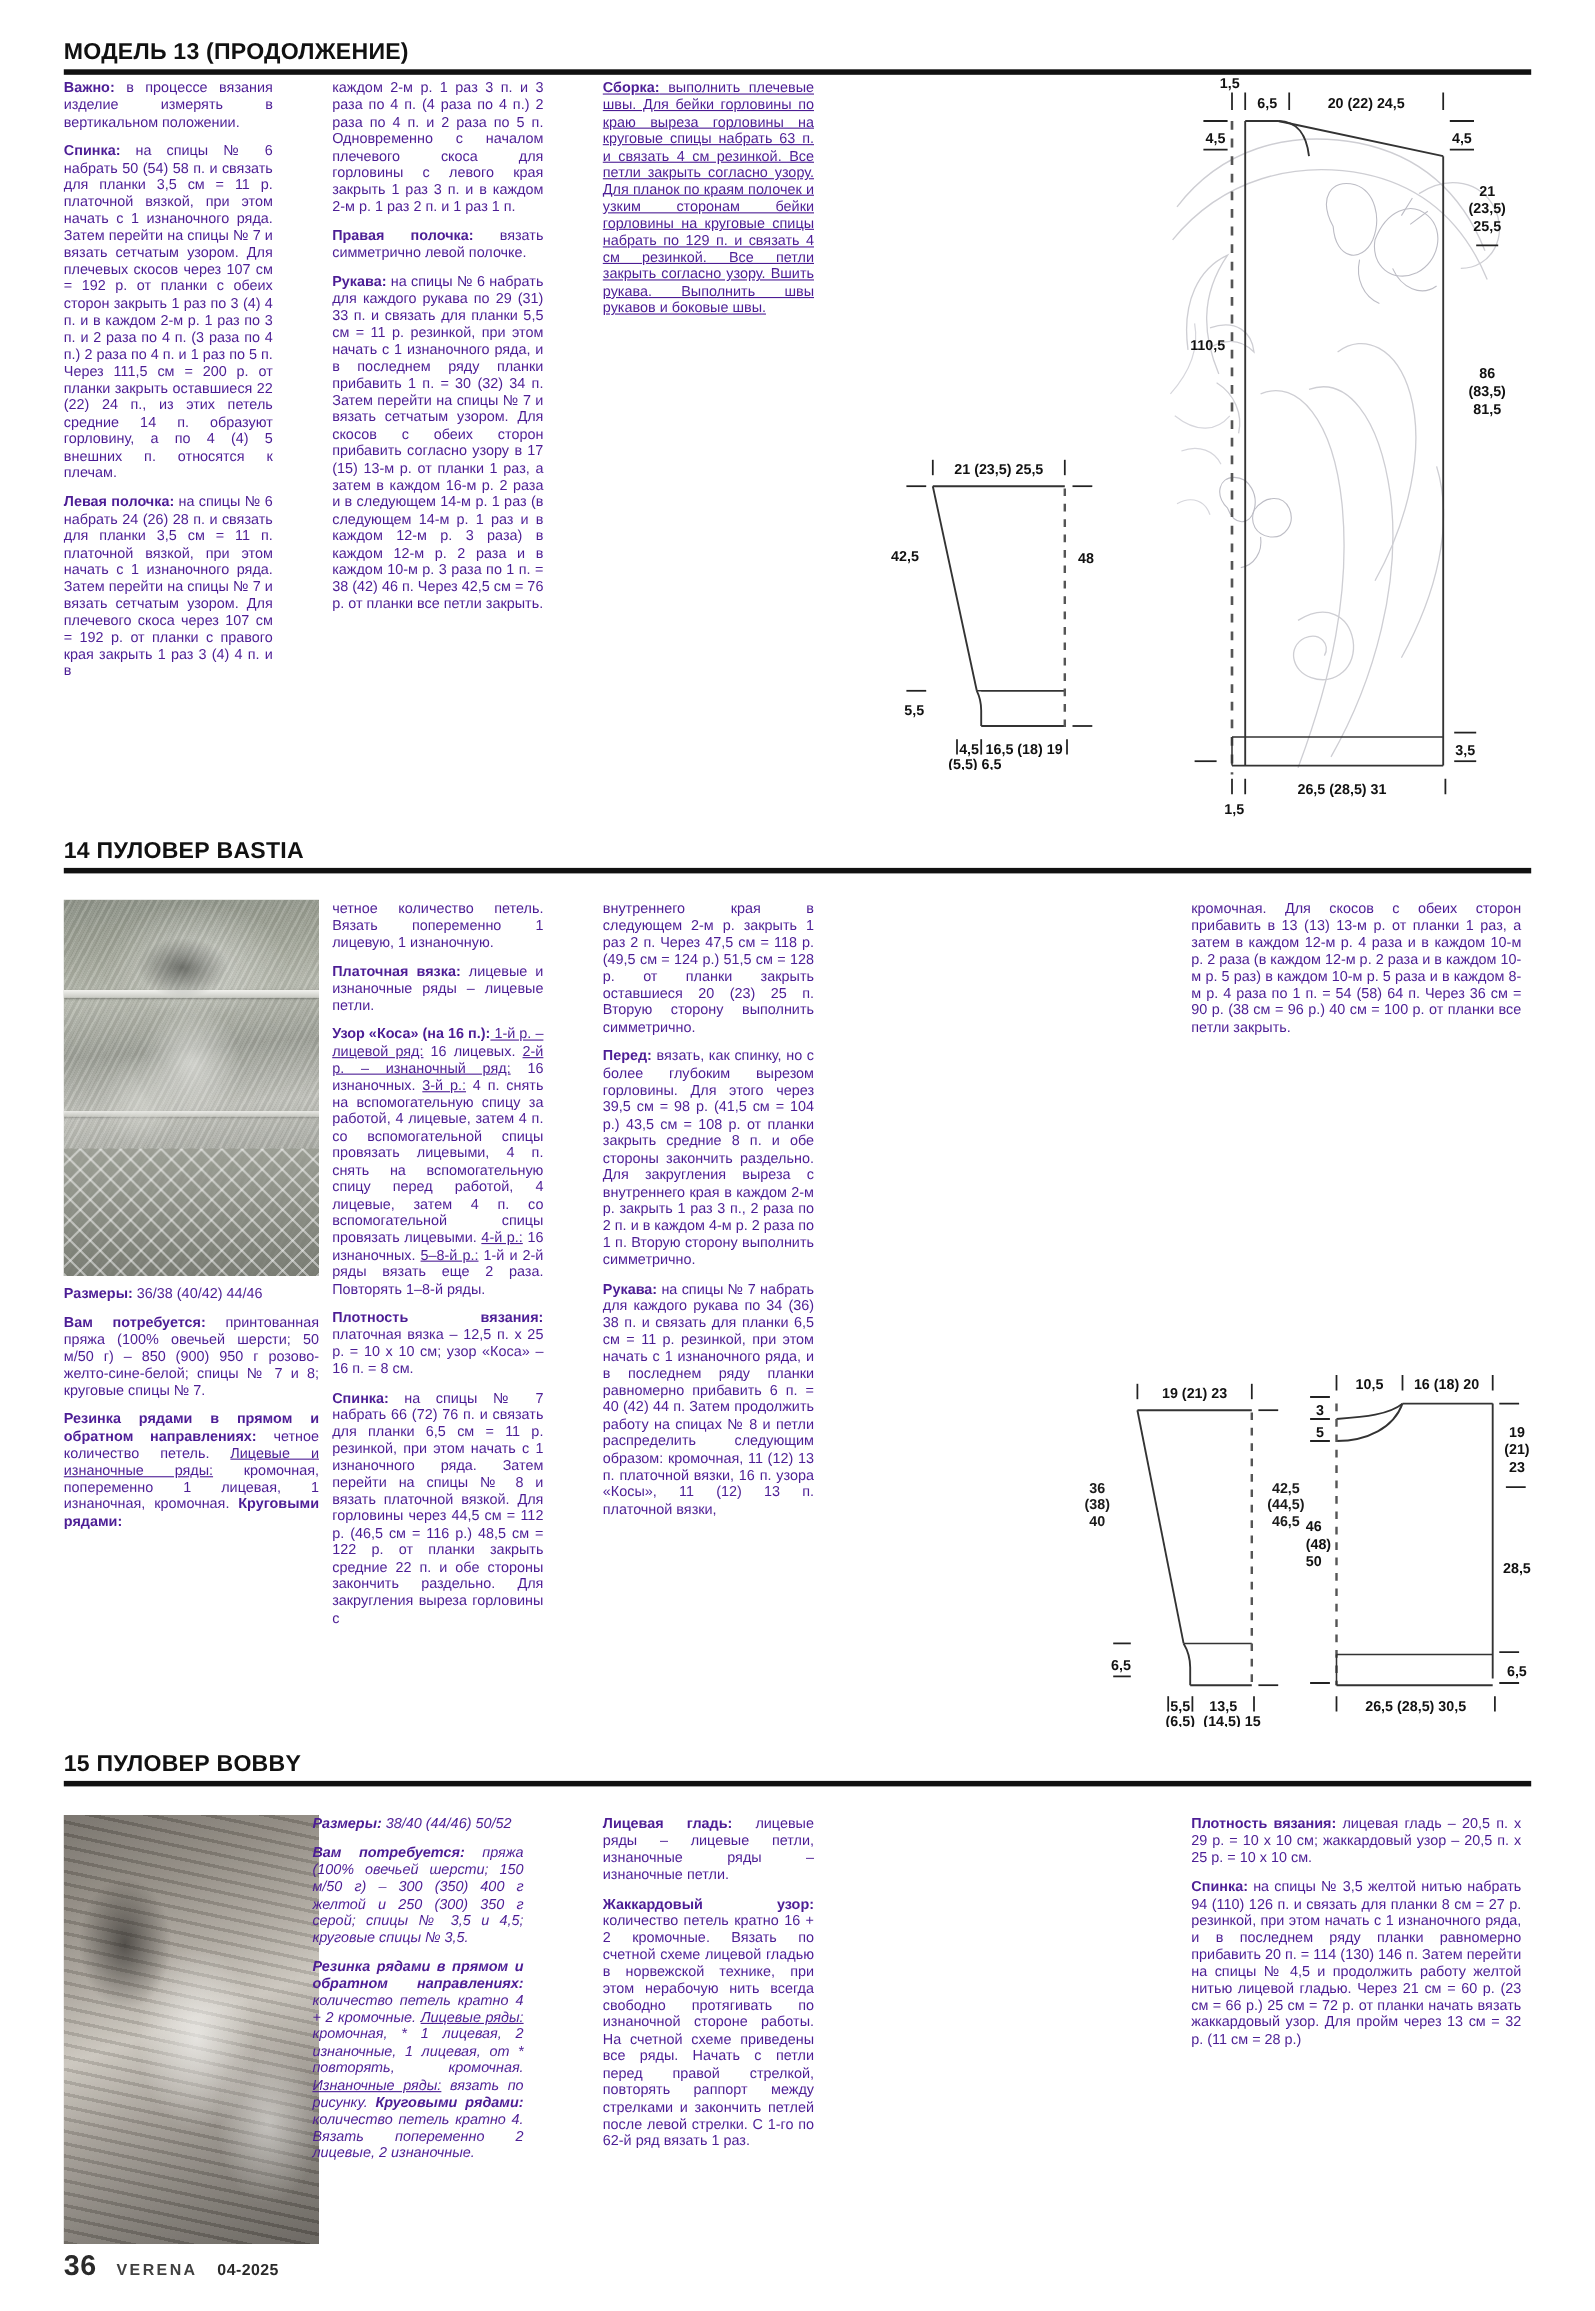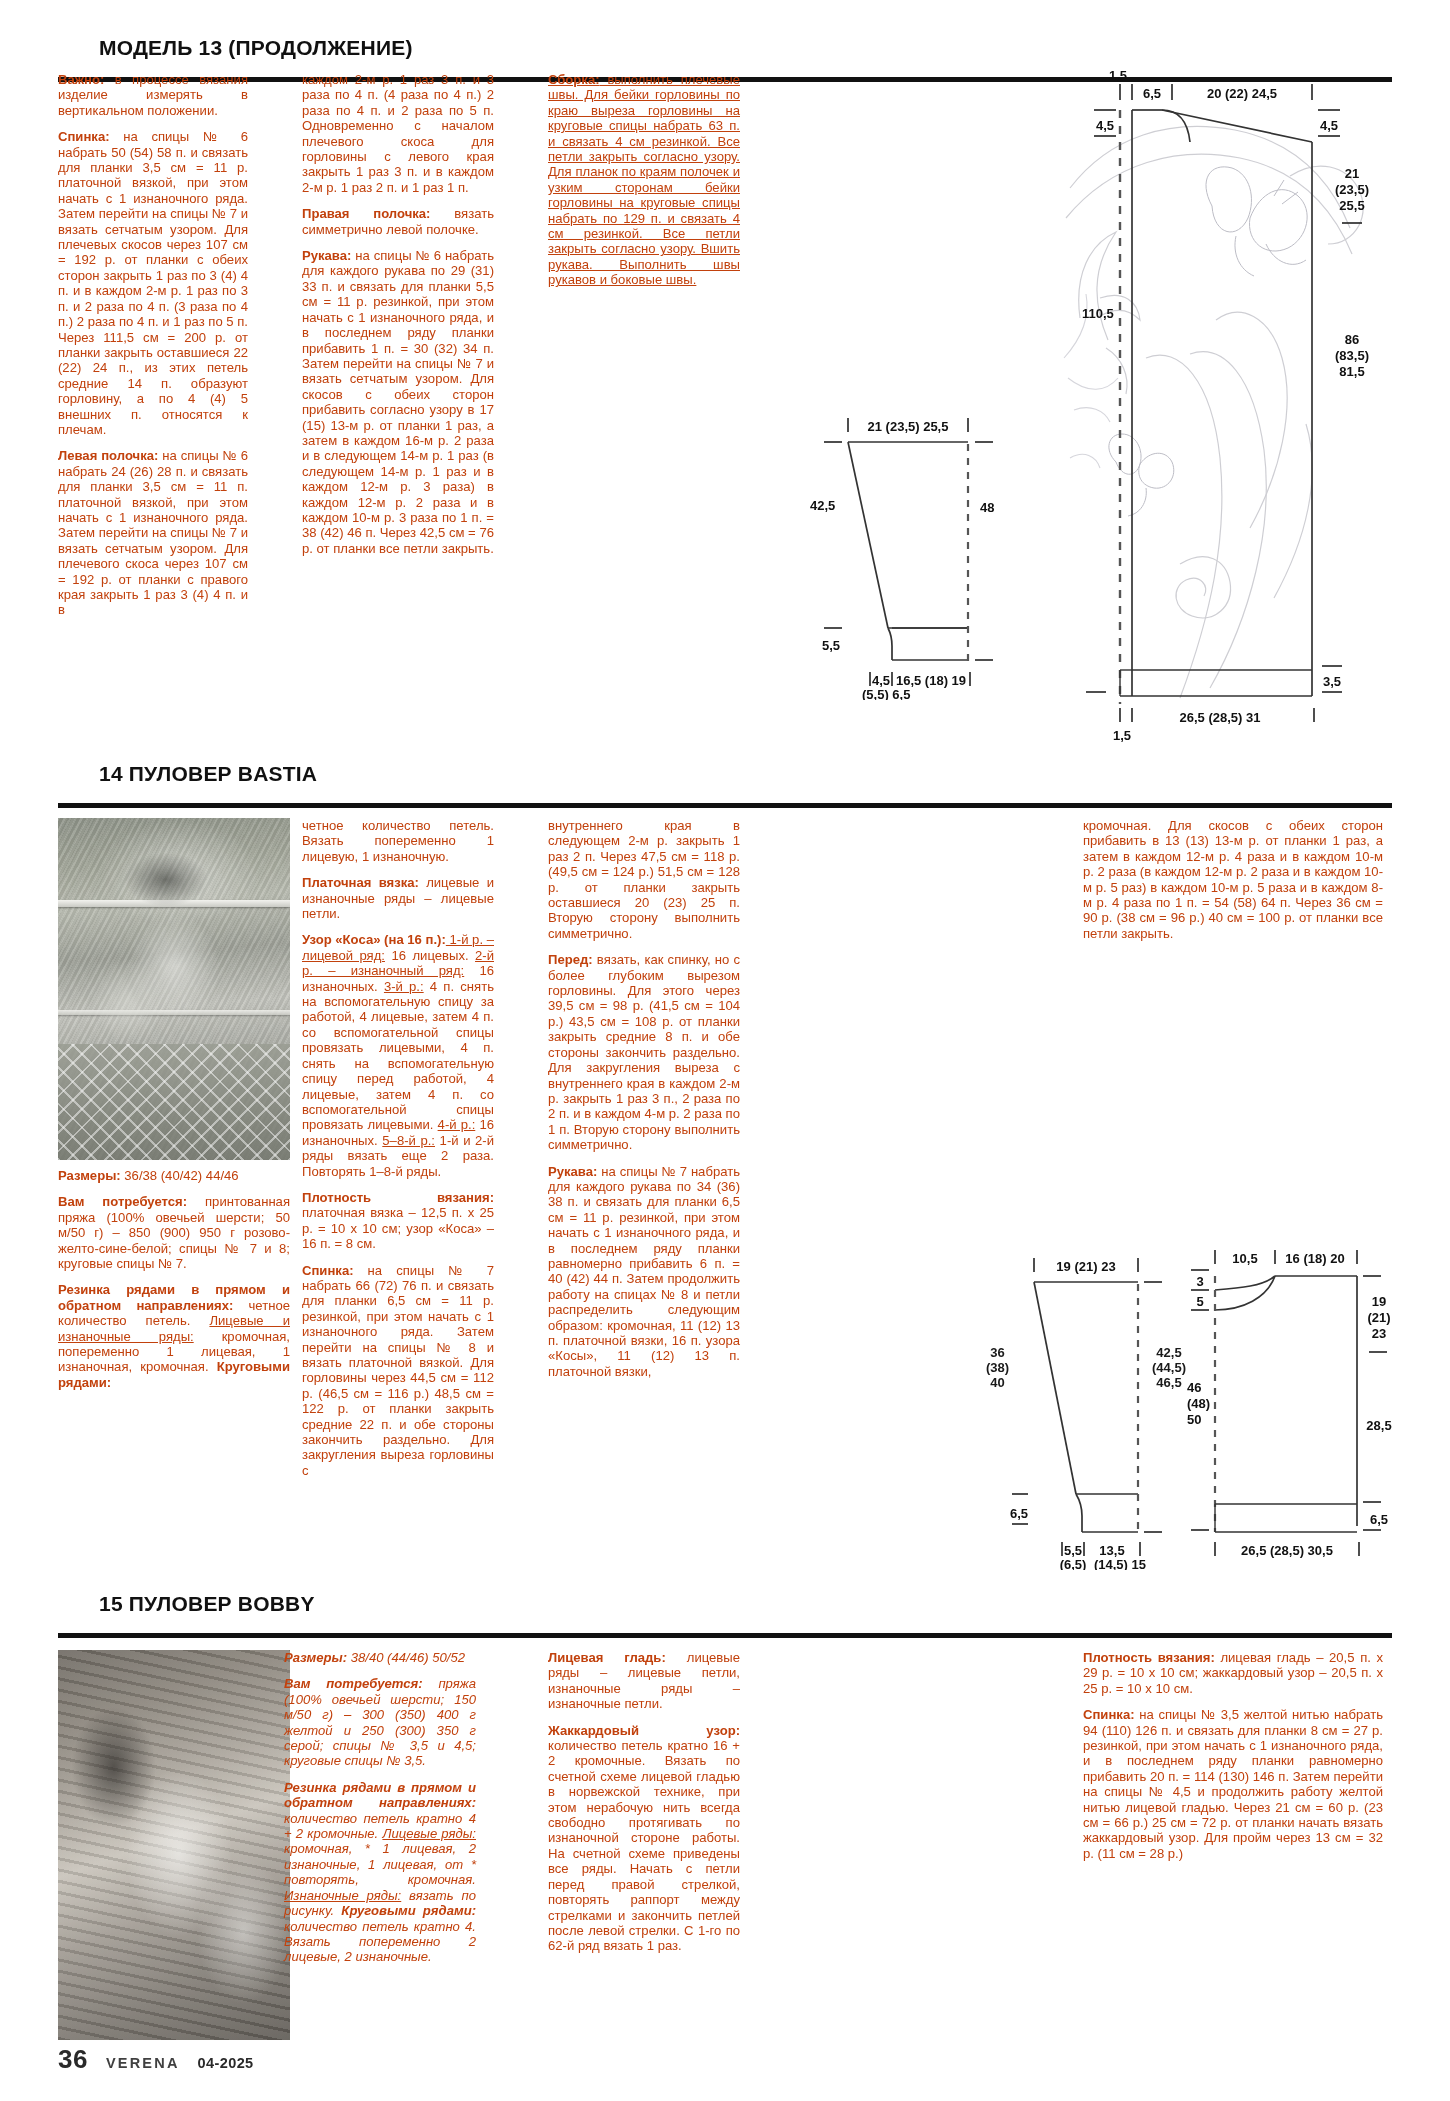--- a/index.html
+++ b/index.html
@@ -17,33 +17,32 @@
   
   .sec-head {
     position:absolute;
     left:58px; width:1334px;
   }
   .sec-head .title {
     font-size:21px;
     font-weight:bold;
     letter-spacing:0.2px;
     color:#111;
-    padding-bottom:17px;
+    padding-bottom:3px;
     white-space:nowrap;
-    margin-left:41px;
   }
   .sec-head .rule { height:5px; background:#111; width:100%; }
 
   
   .col {
     position:absolute;
     font-size:13.1px;
     line-height:15.4px;
     text-align:justify;
-    color:#c2410c;
+    color:#4c1d95;
     -webkit-hyphens:none; hyphens:none;
   }
   .col p { margin:0 0 11px 0; }
   .col p:last-child { margin-bottom:0; }
   b, .b { font-weight:bold; }
   .u { text-decoration:underline; }
 
   
   .photo { position:absolute; overflow:hidden; background:#b9b9b9; }
 

